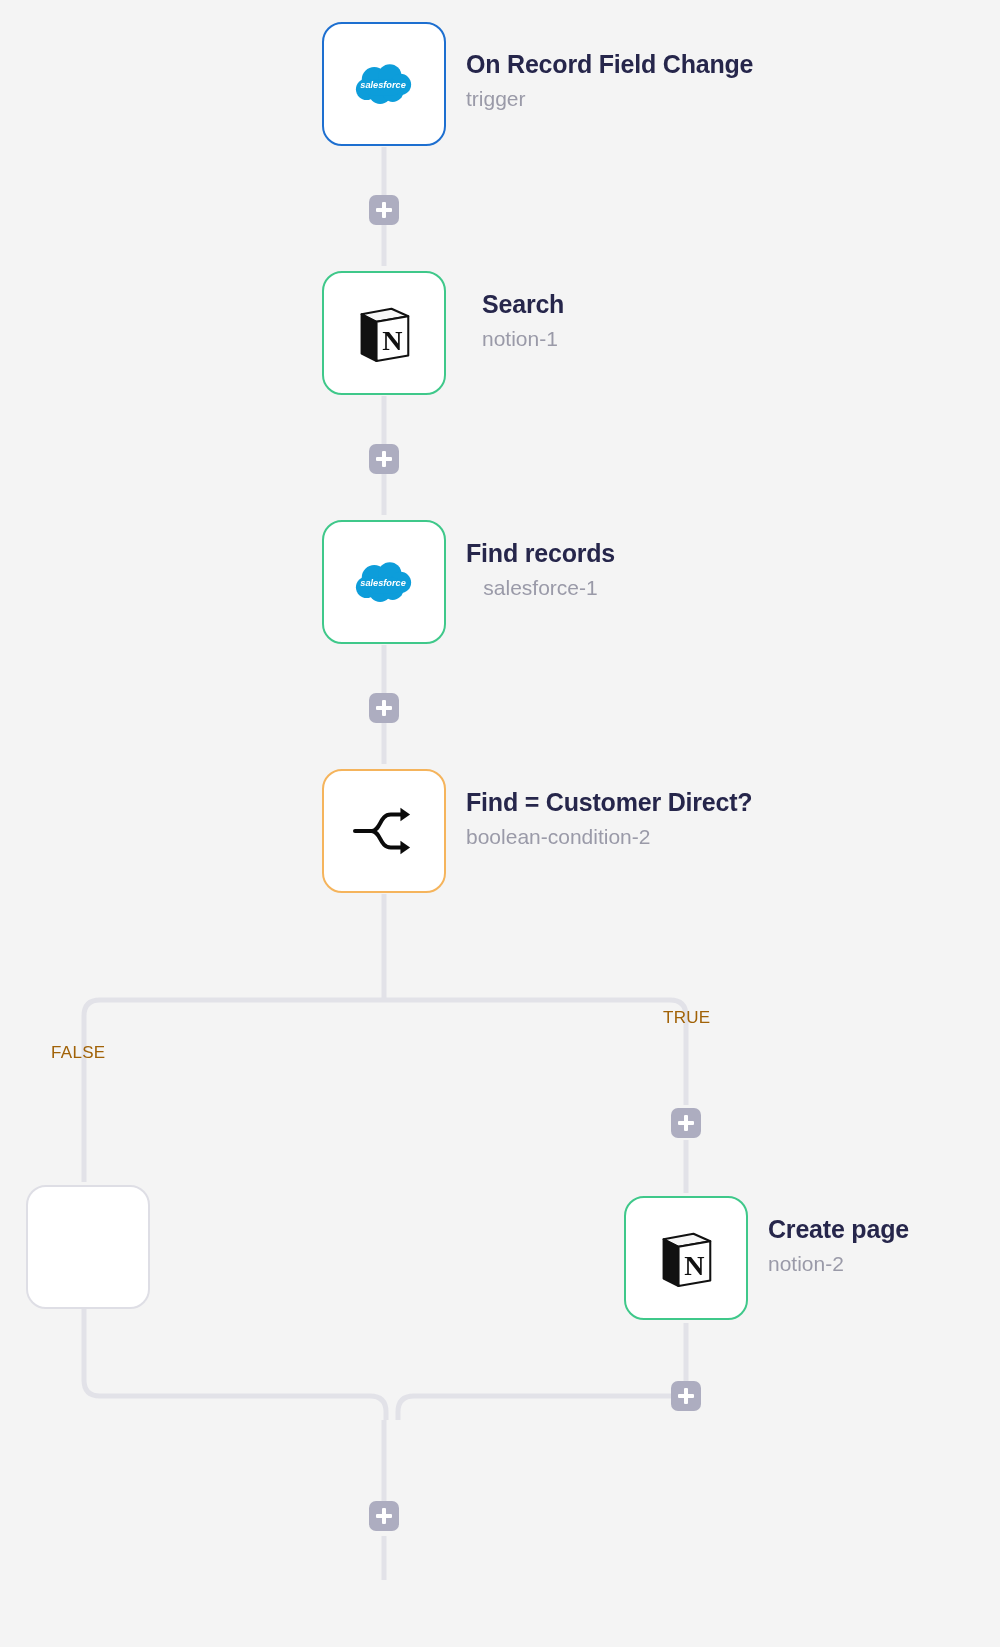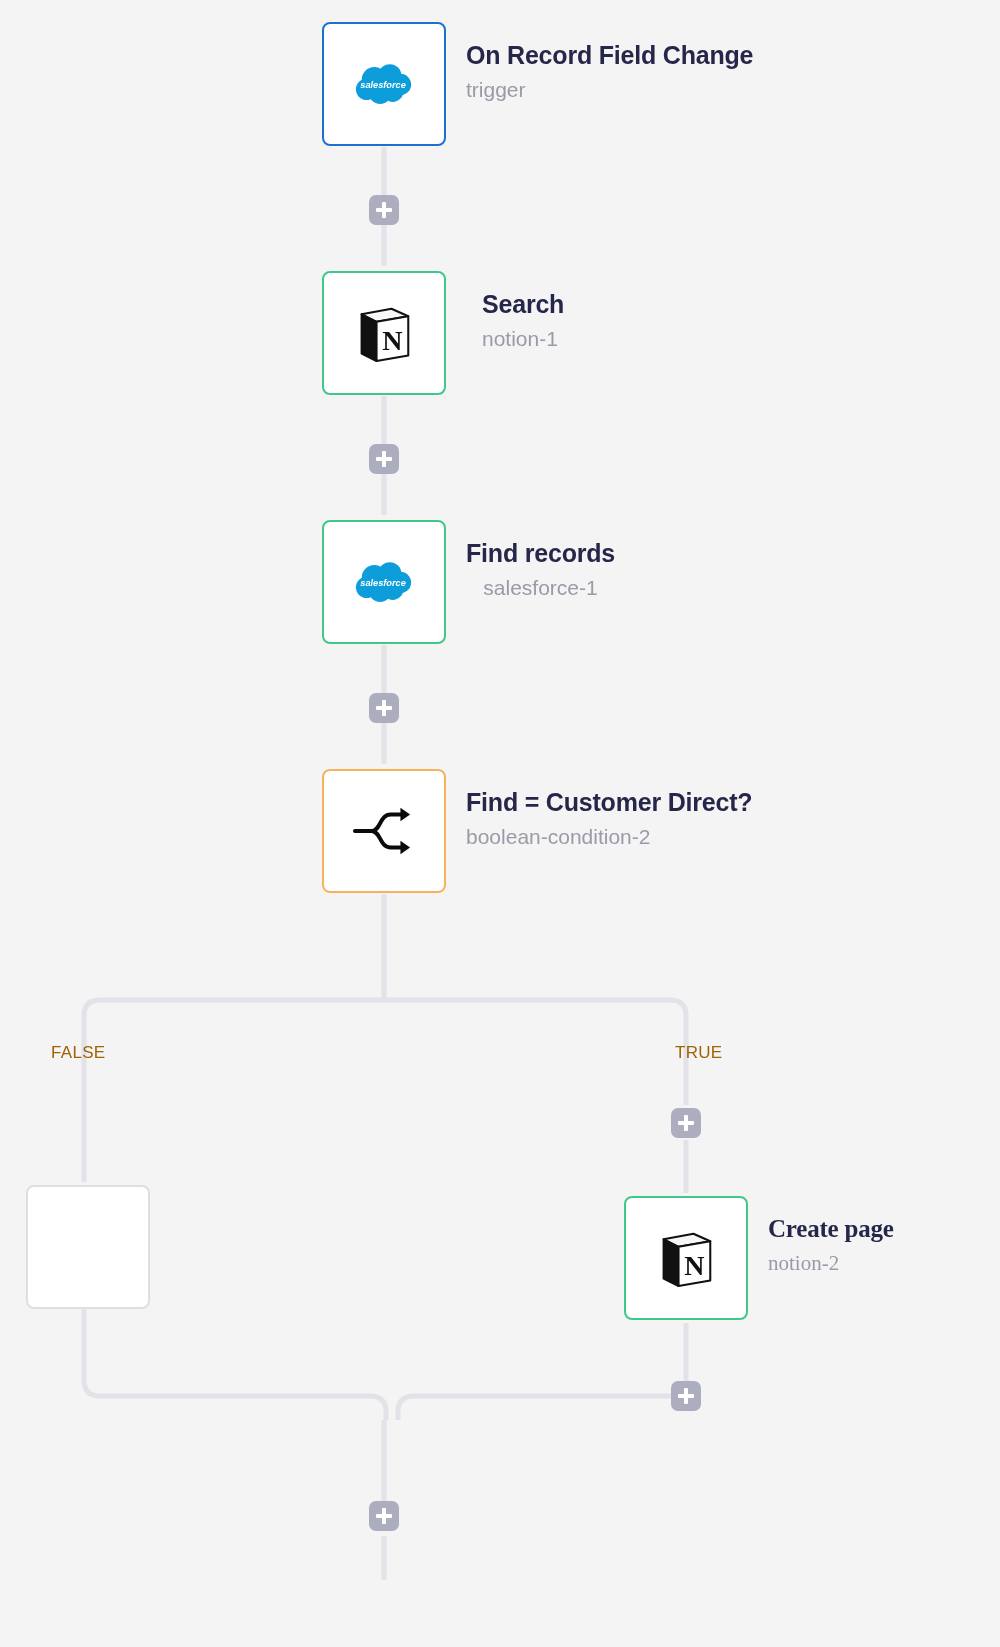--- a/index.html
+++ b/index.html
@@ -30,21 +30,21 @@
   }
 
   
   .node {
     position: absolute;
     width: 124px;
     height: 124px;
     box-sizing: border-box;
     background: #ffffff;
     border: 2px solid #dcdce4;
-    border-radius: 8px;
+    border-radius: 20px;
     display: flex;
     align-items: center;
     justify-content: center;
     z-index: 5;
   }
   .node.trigger  { border-color: #1d6fd0; }
   .node.action   { border-color: #3fc88a; }
   .node.branch   { border-color: #f5b45c; }
   .node.empty    { border-color: #dedee5; }
 
@@ -159,21 +159,21 @@
           <circle cx="49" cy="23" r="11"></circle>
           <circle cx="14" cy="28" r="11"></circle>
           <circle cx="28" cy="31" r="12"></circle>
           <circle cx="41" cy="30" r="11"></circle>
           <rect x="12" y="18" width="38" height="16" rx="8"></rect>
         </g>
         <text x="31" y="27" text-anchor="middle" fill="#ffffff" font-family="'Liberation Sans', sans-serif" font-size="9.5" font-style="italic" font-weight="bold">salesforce</text>
       </svg>
     </div>
   </div>
-  <div class="node-label" style="left:466px; top:41px;">
+  <div class="node-label" style="left:466px; top:50px;">
     <div class="node-title">On Record Field Change</div>
     <div class="node-sub">trigger</div>
   </div>
 
   <div class="plus" style="left:369px; top:195px;"></div>
 
   <div class="node action" style="left:322px; top:271px;">
     <div class="node-icon">
       <svg viewBox="0 0 60 64" width="56" height="60" xmlns="http://www.w3.org/2000/svg">
         <path d="M6 12 L38 6 L56 14 L56 56 L22 62 L6 54 Z" fill="#111111"></path>
@@ -226,38 +226,38 @@
         <path d="M50 40 L60 47 L50 54 Z" fill="#0b0b0b"></path>
       </svg>
     </div>
   </div>
   <div class="node-label" style="left:466px; top:788px;">
     <div class="node-title">Find = Customer Direct?</div>
     <div class="node-sub">boolean-condition-2</div>
   </div>
 
   <div class="branch-label" style="left:51px; top:1043px;">FALSE</div>
-  <div class="branch-label" style="left:663px; top:1043px;margin-left:12px;">TRUE</div>
+  <div class="branch-label" style="left:663px; top:1008px;">TRUE</div>
 
   <div class="plus" style="left:671px; top:1108px;"></div>
 
   <div class="node empty" style="left:26px; top:1185px;"></div>
 
   <div class="node action" style="left:624px; top:1196px;">
     <div class="node-icon">
       <svg viewBox="0 0 60 64" width="56" height="60" xmlns="http://www.w3.org/2000/svg">
         <path d="M6 12 L38 6 L56 14 L56 56 L22 62 L6 54 Z" fill="#111111"></path>
         <path d="M6 12 L38 6 L56 14 L22 20 Z" fill="#f7f7f7" stroke="#111111" stroke-width="2.2" stroke-linejoin="round"></path>
         <path d="M6 12 L22 20 L22 62 L6 54 Z" fill="#111111" stroke="#111111" stroke-width="2.2" stroke-linejoin="round"></path>
         <path d="M22 20 L56 14 L56 56 L22 62 Z" fill="#ffffff" stroke="#111111" stroke-width="2.2" stroke-linejoin="round"></path>
         <text x="39" y="50" text-anchor="middle" fill="#111111" font-family="'Liberation Serif', serif" font-size="30" font-weight="bold">N</text>
       </svg>
     </div>
   </div>
-  <div class="node-label" style="left:768px; top:1215px;font-family:Liberation Serif, serif;">
+  <div class="node-label" style="left:768px; top:1215px;">
     <div class="node-title">Create page</div>
     <div class="node-sub">notion-2</div>
   </div>
 
   <div class="plus" style="left:671px; top:1381px;"></div>
 
   <div class="plus" style="left:369px; top:1501px;"></div>
 
 </div>
 

